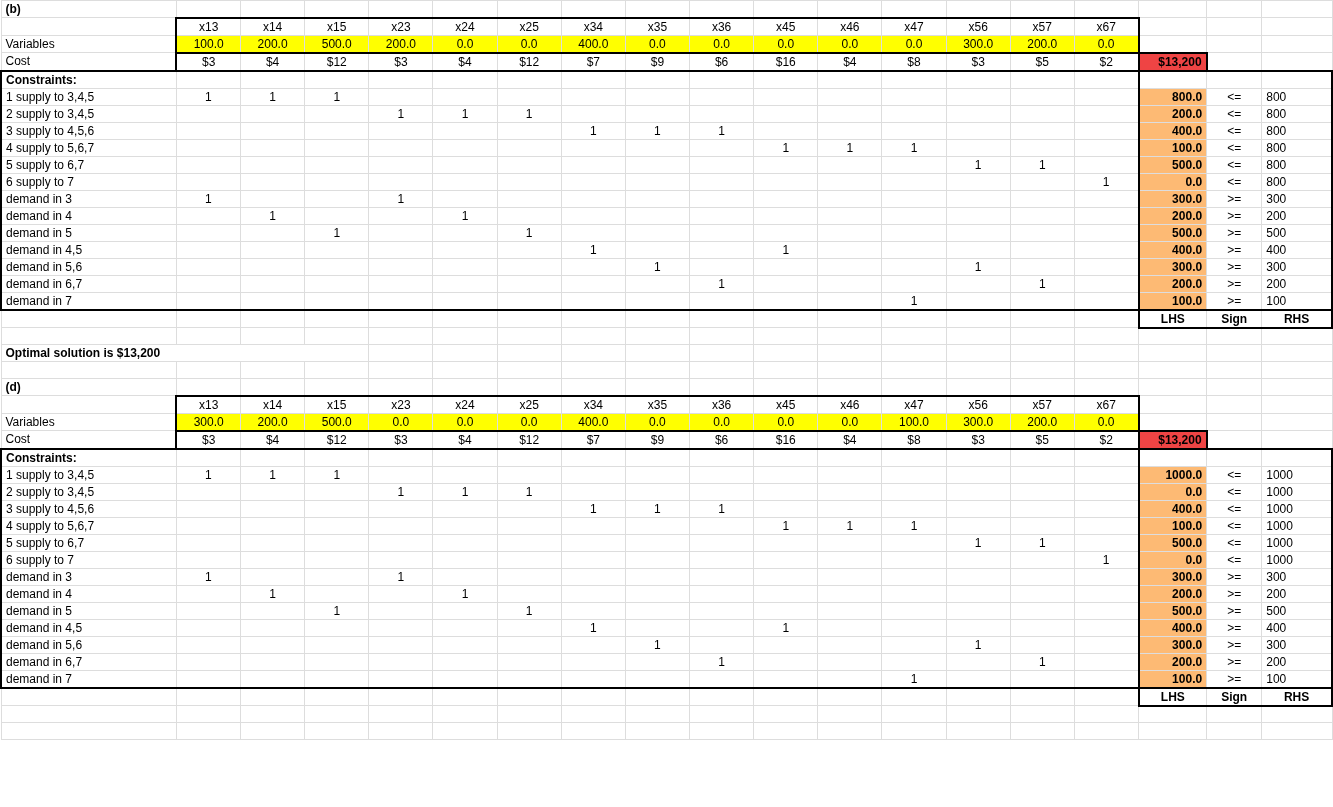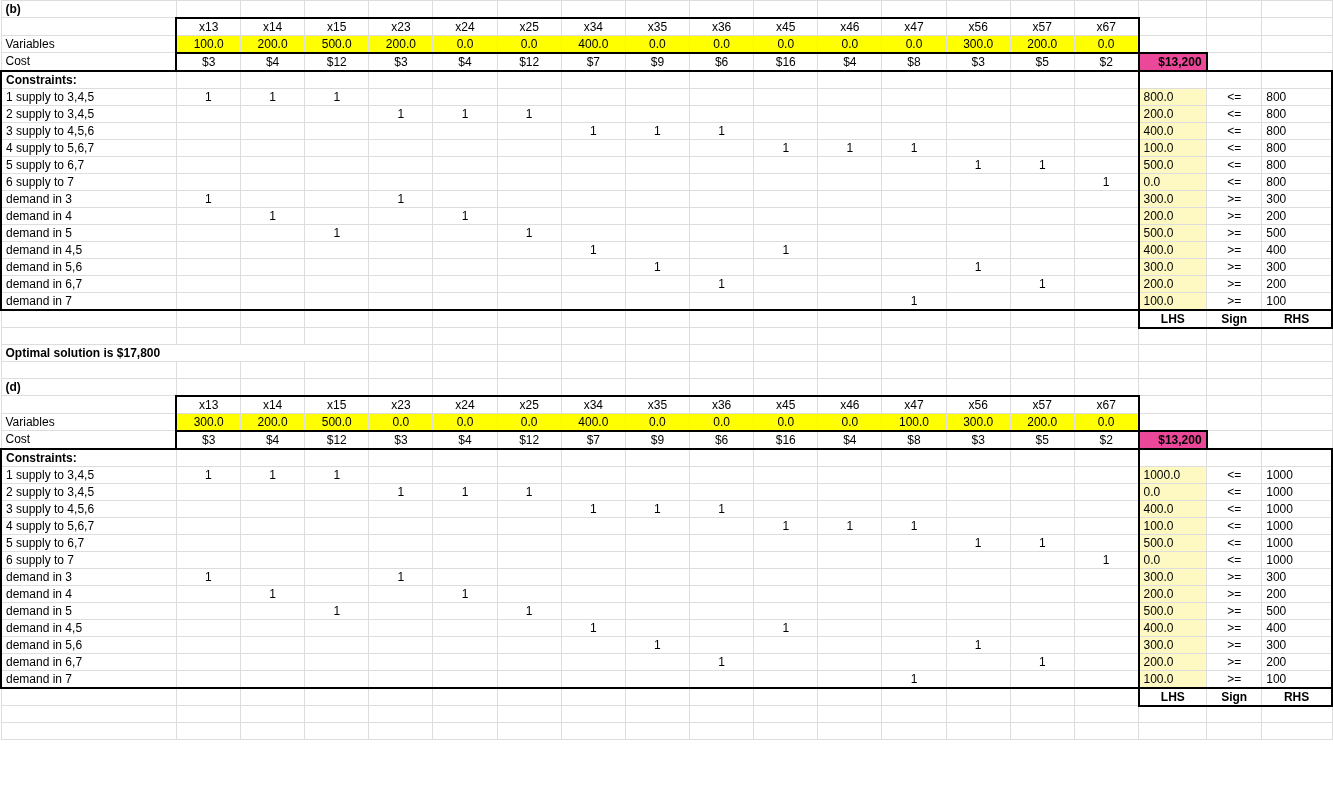--- a/index.html
+++ b/index.html
@@ -26,22 +26,22 @@
   col.labelcol { width: 175px; }
   col.varcol   { width: 64px; }
   col.lhscol   { width: 68px; }
   col.signcol  { width: 55px; }
   col.rhscol   { width: 70px; }
 
   .bold   { font-weight: bold; }
   .center { text-align: center; }
   .right  { }
   .yellow { background: #ffff00; text-align: center; }
-  .green  { background: #ec4899; text-align: right; font-weight: bold; margin-top: 28px; }
-  .cyan   { background: #fef9c3; text-align: left; }
+  .green  { background: #ef4444; text-align: right; font-weight: bold; margin-top: 28px; }
+  .cyan   { background: #fdba74; text-align: right; font-weight: bold; }
   .bt { border-top: 2px solid #000 !important; }
   .bb { border-bottom: 2px solid #000 !important; }
   .bl { border-left: 2px solid #000 !important; }
   .br { border-right: 2px solid #000 !important; }
 </style>
 </head>
 <body>
 
 <table class="grid">
   <colgroup>
@@ -481,21 +481,21 @@
         <td></td>
         <td></td>
         <td></td>
         <td></td>
         <td></td>
         <td></td>
         <td></td>
         <td></td>
       </tr>
       <tr>
-        <td class="bold" colspan="4">Optimal solution is $17,800</td>
+        <td class="bold" colspan="4">Optimal solution is $13,200</td>
         <td></td>
         <td></td>
         <td></td>
         <td></td>
         <td></td>
         <td></td>
         <td></td>
         <td></td>
         <td></td>
         <td></td>

